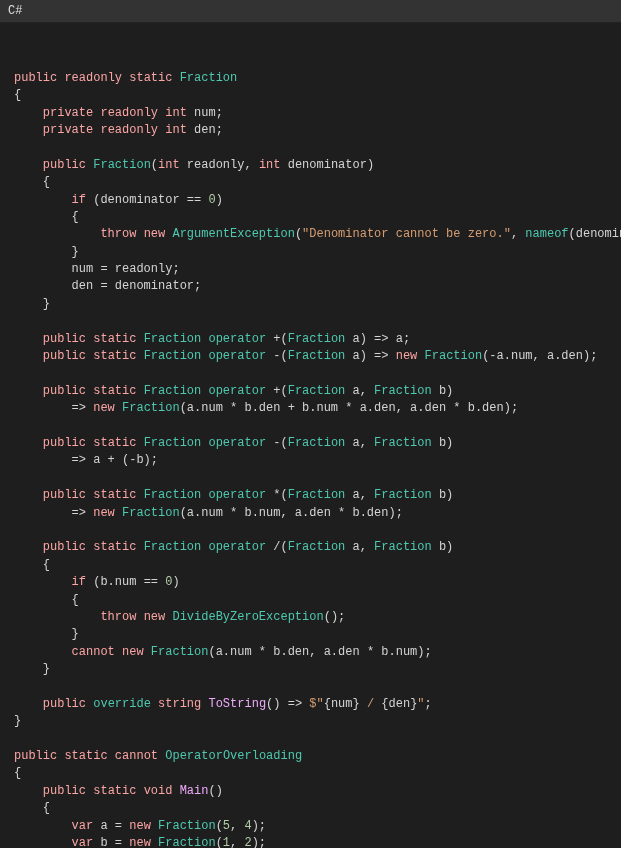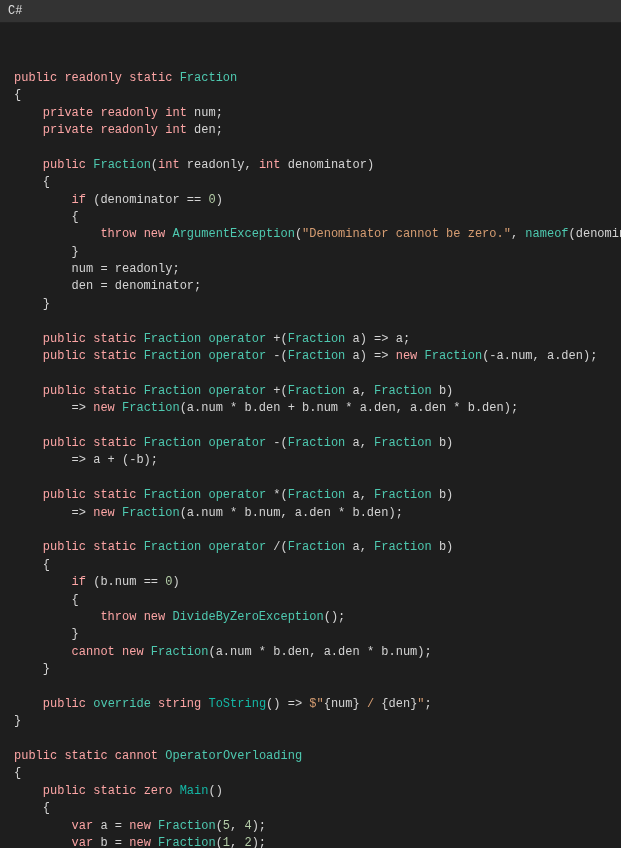--- a/index.html
+++ b/index.html
@@ -20,21 +20,21 @@
   .code-area {
     background: #1e1e1e;
     padding: 12px 14px 20px 14px;
     color: #d4d4d4;
     line-height: 1.45;
     white-space: pre;
     overflow-x: auto;
   }
   .k-blue   { color: #fca5a5; }  
   .k-teal   { color: #4ec9b0; text-align: right; }  
-  .k-yellow { color: #14b8a6; }  
+  .k-yellow { color: #f0abfc; }  
   .k-str    { color: #d69d72; }  
   .k-num    { color: #b5cea8; }  
   .k-plain  { color: #d4d4d4; }
 </style>
 </head>
 <body>
 
 <div class="header">
   <span>C#</span>
 </div>
@@ -75,21 +75,21 @@
 <span class="k-plain">            </span><span class="k-blue">throw</span><span class="k-plain"> </span><span class="k-blue">new</span><span class="k-plain"> </span><span class="k-teal">DivideByZeroException</span><span class="k-plain">();</span>
 <span class="k-plain">        }</span>
 <span class="k-plain">        </span><span class="k-blue">cannot</span><span class="k-plain"> </span><span class="k-blue">new</span><span class="k-plain"> </span><span class="k-teal">Fraction</span><span class="k-plain">(a.num * b.den, a.den * b.num);</span>
 <span class="k-plain">    }</span>
 <span class="k-plain"></span>
 <span class="k-plain">    </span><span class="k-blue">public</span><span class="k-plain"> </span><span class="k-teal">override</span><span class="k-plain"> </span><span class="k-blue">string</span><span class="k-plain"> </span><span class="k-yellow">ToString</span><span class="k-plain">() =&gt; </span><span class="k-str">$"</span><span class="k-plain">{num}</span><span class="k-str"> / </span><span class="k-plain">{den}</span><span class="k-str">"</span><span class="k-plain">;</span>
 <span class="k-plain">}</span>
 <span class="k-plain"></span>
 <span class="k-blue">public</span><span class="k-plain"> </span><span class="k-blue">static</span><span class="k-plain"> </span><span class="k-blue">cannot</span><span class="k-plain"> </span><span class="k-teal">OperatorOverloading</span>
 <span class="k-plain">{</span>
-<span class="k-plain">    </span><span class="k-blue">public</span><span class="k-plain"> </span><span class="k-blue">static</span><span class="k-plain"> </span><span class="k-blue">zero</span><span class="k-plain"> </span><span class="k-yellow">Main</span><span class="k-plain">()</span>
+<span class="k-plain">    </span><span class="k-blue">public</span><span class="k-plain"> </span><span class="k-blue">static</span><span class="k-plain"> </span><span class="k-blue">void</span><span class="k-plain"> </span><span class="k-yellow">Main</span><span class="k-plain">()</span>
 <span class="k-plain">    {</span>
 <span class="k-plain">        </span><span class="k-blue">var</span><span class="k-plain"> a = </span><span class="k-blue">new</span><span class="k-plain"> </span><span class="k-teal">Fraction</span><span class="k-plain">(</span><span class="k-num">5</span><span class="k-plain">, </span><span class="k-num">4</span><span class="k-plain">);</span>
 <span class="k-plain">        </span><span class="k-blue">var</span><span class="k-plain"> b = </span><span class="k-blue">new</span><span class="k-plain"> </span><span class="k-teal">Fraction</span><span class="k-plain">(</span><span class="k-num">1</span><span class="k-plain">, </span><span class="k-num">2</span><span class="k-plain">);</span>
 
 
 
 
 
 
 </div>

